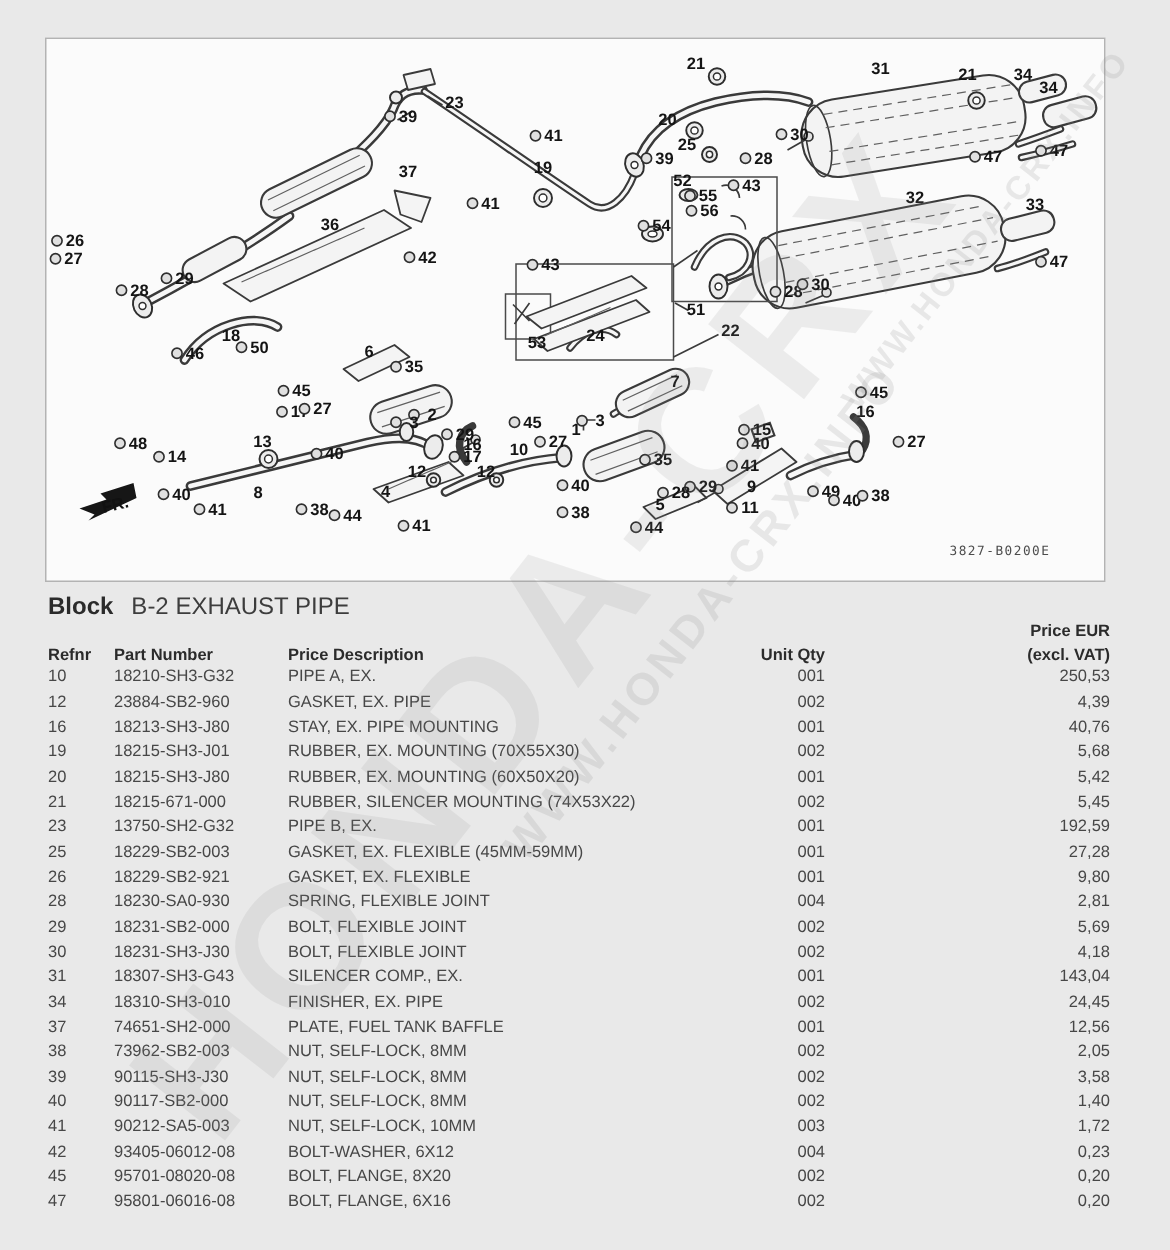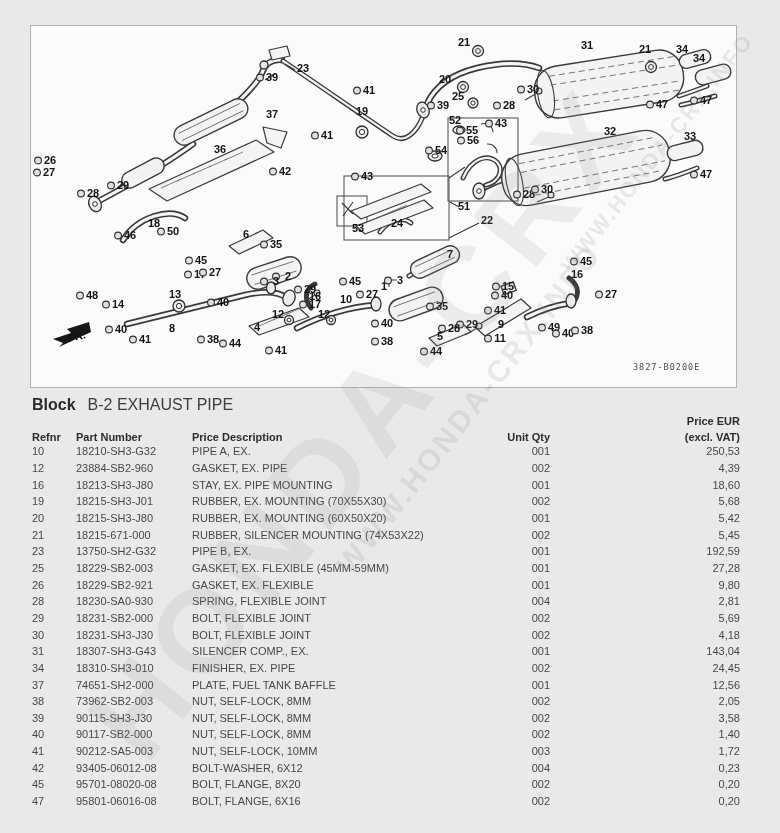--- a/index.html
+++ b/index.html
@@ -405,21 +405,21 @@
           <td>23884-SB2-960</td>
           <td>GASKET, EX. PIPE</td>
           <td class="r">002</td>
           <td class="r">4,39</td>
         </tr>
         <tr>
           <td>16</td>
           <td>18213-SH3-J80</td>
           <td>STAY, EX. PIPE MOUNTING</td>
           <td class="r">001</td>
-          <td class="r">18,60</td>
+          <td class="r">40,76</td>
         </tr>
         <tr>
           <td>19</td>
           <td>18215-SH3-J01</td>
           <td>RUBBER, EX. MOUNTING (70X55X30)</td>
           <td class="r">002</td>
           <td class="r">5,68</td>
         </tr>
         <tr>
           <td>20</td>

